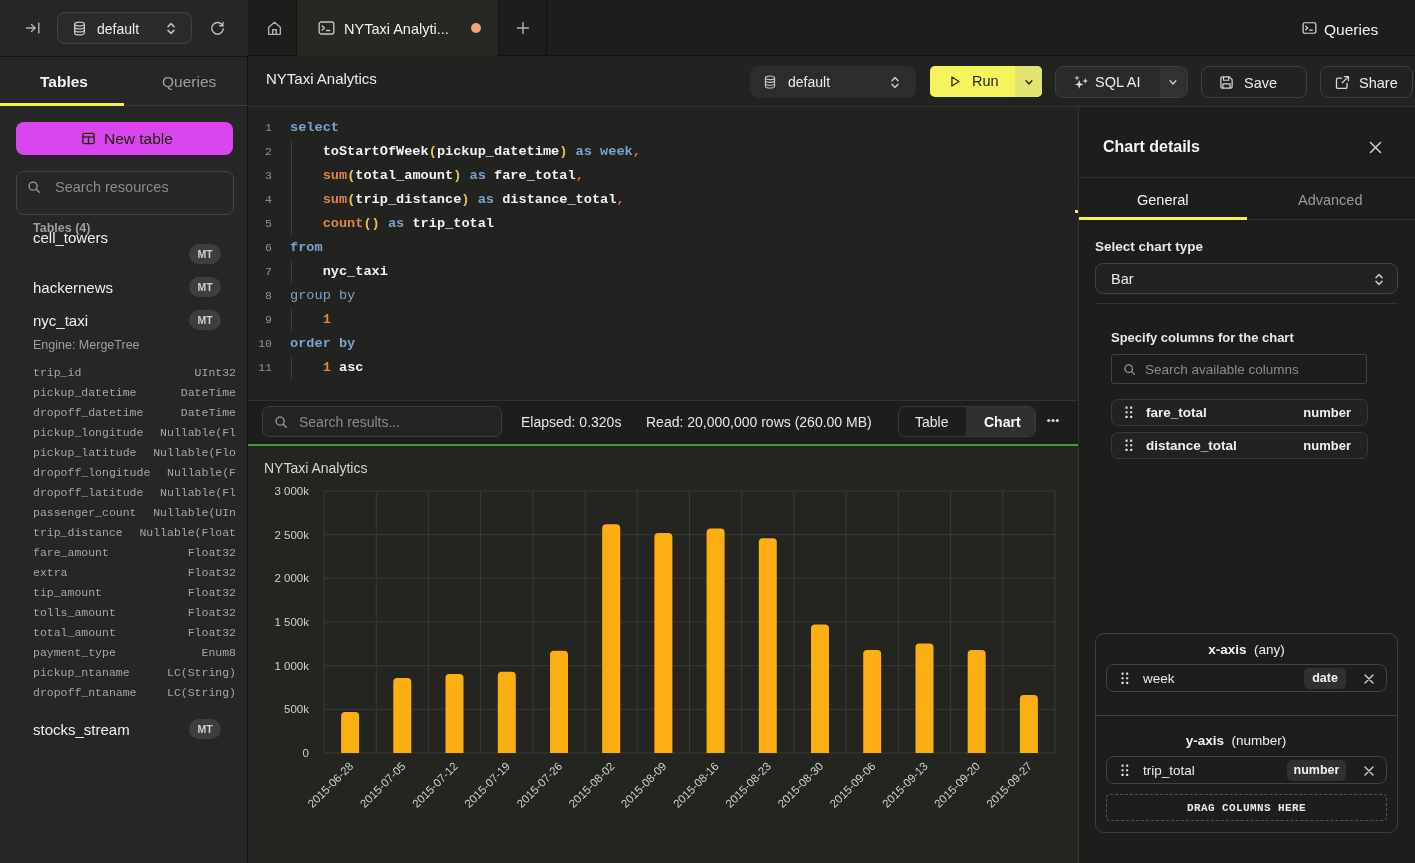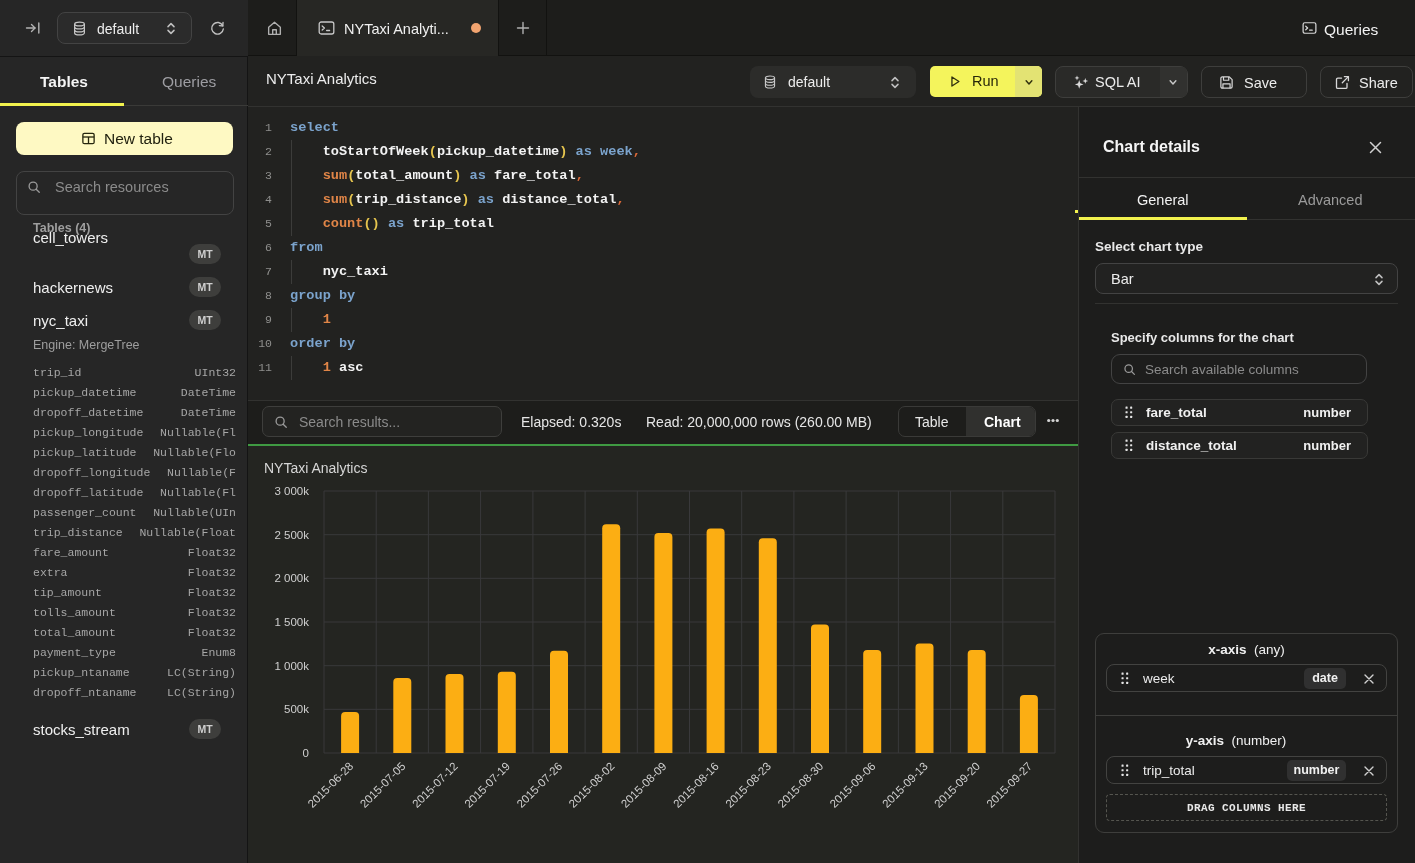--- a/index.html
+++ b/index.html
@@ -57,21 +57,21 @@
       <path d="M8.6 10.5 H11.6"></path>
     </svg>
 <span class="abs" style="left:22px;top:0px;font-size:15.5px;color:#f2f2f2;font-weight:500;">Queries</span>
 </div>
 <div class="abs" style="left:0;top:56px;width:248px;height:807px;background:#262626;border-right:1px solid #141414;border-top:1px solid #141414;"></div>
 <div class="abs" style="left:0;top:57px;width:248px;height:49px;border-bottom:1px solid #3a3a38;">
 <span class="abs" style="left:40px;top:16px;font-size:15.5px;font-weight:700;color:#f5f5f5;">Tables</span>
 <span class="abs" style="left:162px;top:16px;font-size:15.5px;color:#9d9da2;">Queries</span>
 <div class="abs" style="left:0;top:46px;width:124px;height:3px;background:#f2f24e;"></div>
 </div>
-<div class="abs" style="left:16px;top:122px;width:217px;height:33px;background:#fef9c3;border-radius:8px;text-align:right;">
+<div class="abs" style="left:16px;top:122px;width:217px;height:33px;background:#d946ef;border-radius:8px;text-align:right;">
 <svg class="abs" style="left:65px;top:9px" width="15" height="15" viewBox="0 0 16 16" fill="none" stroke="#26260e" stroke-width="1.4">
 <rect x="2" y="2.5" width="12" height="11" rx="1.6"></rect>
       <path d="M2 6.4 H14"></path>
       <path d="M8 6.4 V13.5"></path>
     </svg>
 <span class="abs" style="left:88px;top:8px;font-size:15.5px;color:#222210;font-weight:500;">New table</span>
 </div>
 <div class="abs" style="left:16px;top:171px;width:218px;height:44px;border:1px solid #434343;border-radius:8px;">
 <svg class="abs" style="left:10px;top:8px" width="14" height="14" viewBox="0 0 16 16" fill="none" stroke="#9a9a9a" stroke-width="1.5" stroke-linecap="round">
       <circle cx="7" cy="7" r="4.6"></circle>
@@ -223,21 +223,21 @@
 <div class="abs mono" style="left:290px;top:164px;height:24px;line-height:24px;font-size:13.6px;font-weight:700;white-space:pre;"><span>&nbsp;&nbsp;&nbsp;&nbsp;</span><span style="color:#e08547;font-weight:700;">sum</span><span style="color:#e6c54e;font-weight:700;">(</span><span style="color:#f2f2f2;font-weight:700;">total_amount</span><span style="color:#e6c54e;font-weight:700;">)</span> <span style="color:#7ba3cc;font-weight:700;">as</span> <span style="color:#f2f2f2;font-weight:700;">fare_total</span><span style="color:#de6a38;font-weight:700;">,</span></div>
 <div class="abs mono" style="left:240px;top:188px;width:32px;height:24px;line-height:24px;font-size:11.5px;color:#8f8f8d;text-align:right;">4</div>
 <div class="abs mono" style="left:290px;top:188px;height:24px;line-height:24px;font-size:13.6px;font-weight:700;white-space:pre;"><span>&nbsp;&nbsp;&nbsp;&nbsp;</span><span style="color:#e08547;font-weight:700;">sum</span><span style="color:#e6c54e;font-weight:700;">(</span><span style="color:#f2f2f2;font-weight:700;">trip_distance</span><span style="color:#e6c54e;font-weight:700;">)</span> <span style="color:#7ba3cc;font-weight:700;">as</span> <span style="color:#f2f2f2;font-weight:700;">distance_total</span><span style="color:#de6a38;font-weight:700;">,</span></div>
 <div class="abs mono" style="left:240px;top:212px;width:32px;height:24px;line-height:24px;font-size:11.5px;color:#8f8f8d;text-align:right;">5</div>
 <div class="abs mono" style="left:290px;top:212px;height:24px;line-height:24px;font-size:13.6px;font-weight:700;white-space:pre;"><span>&nbsp;&nbsp;&nbsp;&nbsp;</span><span style="color:#e08547;font-weight:700;">count</span><span style="color:#e6c54e;font-weight:700;">()</span> <span style="color:#7ba3cc;font-weight:700;">as</span> <span style="color:#f2f2f2;font-weight:700;">trip_total</span></div>
 <div class="abs mono" style="left:240px;top:236px;width:32px;height:24px;line-height:24px;font-size:11.5px;color:#8f8f8d;text-align:right;">6</div>
 <div class="abs mono" style="left:290px;top:236px;height:24px;line-height:24px;font-size:13.6px;font-weight:700;white-space:pre;"><span style="color:#7ba3cc;font-weight:700;">from</span></div>
 <div class="abs mono" style="left:240px;top:260px;width:32px;height:24px;line-height:24px;font-size:11.5px;color:#8f8f8d;text-align:right;">7</div>
 <div class="abs mono" style="left:290px;top:260px;height:24px;line-height:24px;font-size:13.6px;font-weight:700;white-space:pre;"><span>&nbsp;&nbsp;&nbsp;&nbsp;</span><span style="color:#f2f2f2;font-weight:700;">nyc_taxi</span></div>
 <div class="abs mono" style="left:240px;top:284px;width:32px;height:24px;line-height:24px;font-size:11.5px;color:#8f8f8d;text-align:right;">8</div>
-<div class="abs mono" style="left:290px;top:284px;height:24px;line-height:24px;font-size:13.6px;font-weight:700;white-space:pre;"><span style="color:#7ba3cc;font-weight:700;">group by</span></div>
+<div class="abs mono" style="left:290px;top:284px;height:24px;line-height:24px;font-size:13.6px;font-weight:700;white-space:pre;"><span style="color:#7ba3cc;font-weight:400;">group by</span></div>
 <div class="abs mono" style="left:240px;top:308px;width:32px;height:24px;line-height:24px;font-size:11.5px;color:#8f8f8d;text-align:right;">9</div>
 <div class="abs mono" style="left:290px;top:308px;height:24px;line-height:24px;font-size:13.6px;font-weight:700;white-space:pre;"><span>&nbsp;&nbsp;&nbsp;&nbsp;</span><span style="color:#e08547;font-weight:700;">1</span></div>
 <div class="abs mono" style="left:240px;top:332px;width:32px;height:24px;line-height:24px;font-size:11.5px;color:#8f8f8d;text-align:right;">10</div>
 <div class="abs mono" style="left:290px;top:332px;height:24px;line-height:24px;font-size:13.6px;font-weight:700;white-space:pre;"><span style="color:#7ba3cc;font-weight:700;">order by</span></div>
 <div class="abs mono" style="left:240px;top:356px;width:32px;height:24px;line-height:24px;font-size:11.5px;color:#8f8f8d;text-align:right;">11</div>
 <div class="abs mono" style="left:290px;top:356px;height:24px;line-height:24px;font-size:13.6px;font-weight:700;white-space:pre;"><span>&nbsp;&nbsp;&nbsp;&nbsp;</span><span style="color:#e08547;font-weight:700;">1</span> <span style="color:#f2f2f2;font-weight:700;">asc</span></div>
 <div class="abs" style="left:1075px;top:210px;width:3px;height:3px;background:#f2f24e;"></div>
 <div class="abs" style="left:248px;top:400px;width:830px;height:44px;background:#1d1d1b;border-top:1px solid #323230;"></div>
 <div class="abs" style="left:262px;top:406px;width:240px;height:31px;border:1px solid #3e3e3c;border-radius:7px;background:#232321;">
 <svg class="abs" style="left:11px;top:8px" width="14" height="14" viewBox="0 0 16 16" fill="none" stroke="#9a9a9a" stroke-width="1.5" stroke-linecap="round">
@@ -333,21 +333,21 @@
 <span class="abs" style="left:1095px;top:239px;font-size:13.5px;font-weight:700;color:#e8e8e8;">Select chart type</span>
 <div class="abs" style="left:1095px;top:263px;width:303px;height:31px;border:1px solid #434343;border-radius:8px;background:#222221;">
 <span class="abs" style="left:15px;top:7px;font-size:14.5px;color:#ececec;">Bar</span>
 <svg class="abs" style="left:276px;top:8px" width="14" height="15" viewBox="0 0 14 15" fill="none" stroke="#c0c0c0" stroke-width="1.5" stroke-linecap="round" stroke-linejoin="round">
       <path d="M4 5.6 L7 2.6 L10 5.6"></path>
       <path d="M4 9.4 L7 12.4 L10 9.4"></path>
     </svg>
 </div>
 <div class="abs" style="left:1095px;top:303px;width:303px;height:1px;background:#323230;"></div>
 <span class="abs" style="left:1111px;top:330px;font-size:13px;font-weight:700;color:#e8e8e8;">Specify columns for the chart</span>
-<div class="abs" style="left:1111px;top:354px;width:256px;height:30px;border:1px solid #434343;border-radius:9px;">
+<div class="abs" style="left:1111px;top:354px;width:256px;height:30px;border:1px solid #434343;border-radius:3px;">
 <svg class="abs" style="left:11px;top:8px" width="13" height="13" viewBox="0 0 16 16" fill="none" stroke="#9a9a9a" stroke-width="1.5" stroke-linecap="round">
       <circle cx="7" cy="7" r="4.6"></circle>
       <path d="M10.5 10.5 L14 14"></path>
     </svg>
 <span class="abs" style="left:33px;top:7px;font-size:13.5px;color:#8b8b8b;">Search available columns</span>
 </div>
 <div class="abs" style="left:1111px;top:399px;width:257px;height:27px;background:#222221;border:1px solid #393937;border-radius:7px;">
     <svg class="abs" style="left:13px;top:6px" width="10" height="14" viewBox="0 0 10 14">
       <rect x="0.5" y="0.6" width="2.1" height="2.1" rx="0.5" fill="#e4e4e4"></rect>
       <rect x="5.1" y="0.6" width="2.1" height="2.1" rx="0.5" fill="#e4e4e4"></rect>

